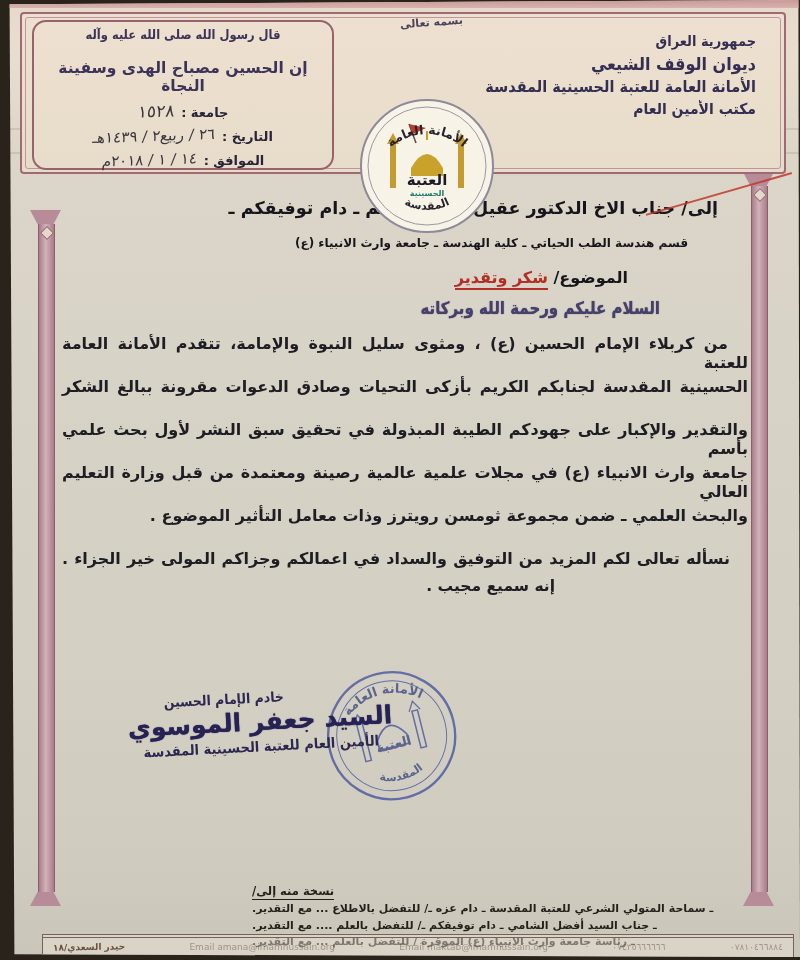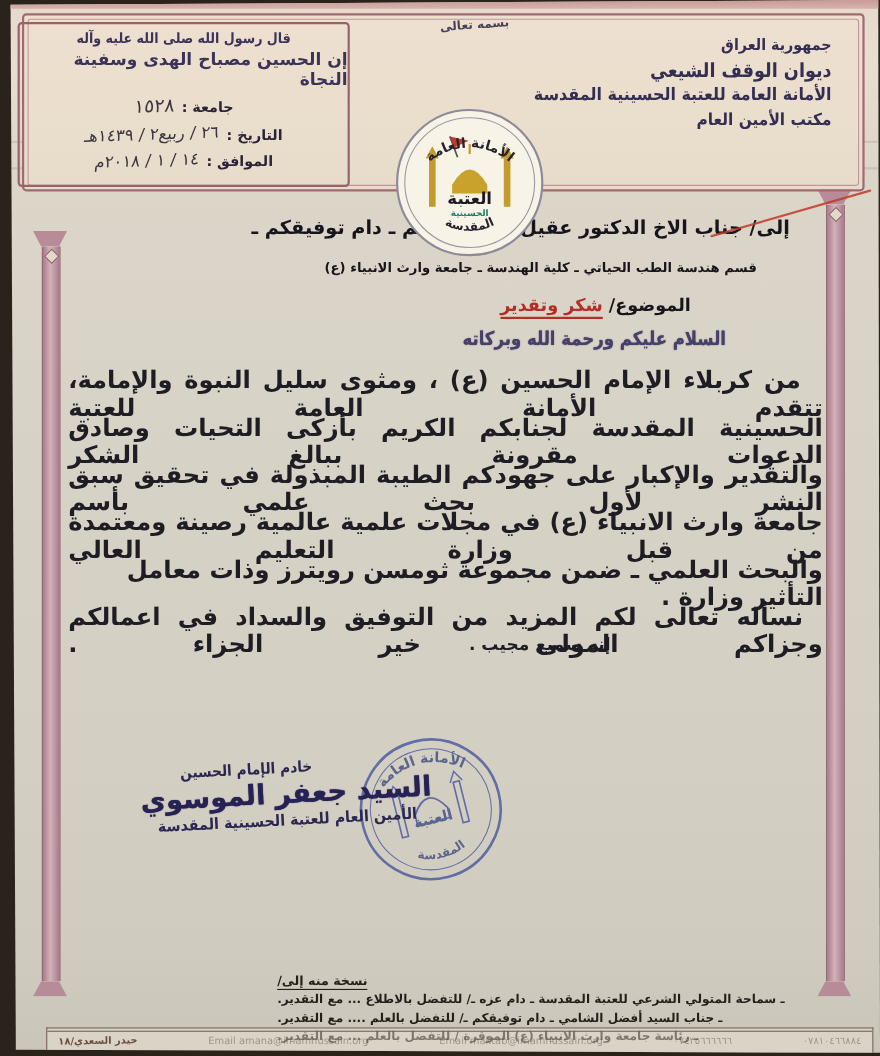--- a/index.html
+++ b/index.html
@@ -19,24 +19,24 @@
     border:2px solid #a06a72;border-radius:4px;z-index:2;
     background:linear-gradient(180deg,#eee0d0,#e7dcca);}
   .band::after{content:"";position:absolute;inset:3px;border:1px solid #c2949c;border-radius:3px;pointer-events:none;}
   .bismillah{position:absolute;left:400px;top:16px;z-index:3;font-size:11px;font-weight:bold;
     color:#4a4257;transform:rotate(-4deg);}
   .org-block{position:absolute;right:44px;top:34px;width:330px;z-index:3;text-align:right;color:#332e52;}
   .org-block .l1{font-size:13px;font-weight:900;transform:scaleY(1.1);}
   .org-block .l2{font-size:16px;font-weight:900;margin-top:5px;transform:scaleY(1.1);}
   .org-block .l3{font-size:14.5px;font-weight:900;margin-top:6px;transform:scaleY(1.08);}
   .org-block .l4{font-size:14px;font-weight:900;margin-top:6px;transform:scaleY(1.08);}
-  .info-box{position:absolute;left:16px;top:20px;width:298px;height:140px;z-index:3;
-    border:2px solid #96636d;border-radius:4px;padding-top:6px;color:#3c3458;}
+  .info-box{position:absolute;left:32px;top:20px;width:298px;height:140px;z-index:3;
+    border:2px solid #96636d;border-radius:14px;padding-top:6px;color:#3c3458;}
   .hadith1{text-align:center;font-size:11.5px;font-weight:900;transform:scaleY(1.12);letter-spacing:-.3px;}
-  .hadith2{text-align:right;font-size:15.5px;font-weight:900;margin-top:3px;letter-spacing:-.2px;}
+  .hadith2{text-align:center;font-size:15.5px;font-weight:900;margin-top:17px;letter-spacing:-.2px;}
   .field-row{display:flex;justify-content:center;align-items:baseline;gap:7px;margin-top:6px;}
   .field-label{font-size:13px;font-weight:900;color:#292438;}
   .field-value{font-size:15px;font-weight:400;color:#3a3640;display:inline-block;
     transform:skewX(-7deg) rotate(-2deg);}
   
   .emblem{position:absolute;left:352px;top:88px;width:150px;height:150px;z-index:5;}
 
   
   .column{position:absolute;width:15px;z-index:1;
     background:linear-gradient(90deg,#a87c88,#d3b2ba 45%,#a87c88);
@@ -51,21 +51,21 @@
 
   
   .rtl{direction:rtl;}
   .to-line{position:absolute;right:82px;top:198px;z-index:2;font-size:17.5px;font-weight:900;color:#17151c;}
   .dept-line{position:absolute;right:112px;top:236px;z-index:2;font-size:12px;font-weight:900;color:#17151c;}
   .subject-line{position:absolute;right:172px;top:268px;z-index:2;font-size:16px;font-weight:900;color:#17151c;}
   .subject-value{color:#b32f26;border-bottom:2px solid #b32f26;padding-bottom:1px;text-align:center;}
   .salutation{position:absolute;right:140px;top:299px;z-index:2;font-size:15px;font-weight:900;
     color:#46406b;transform:scaleY(1.15);letter-spacing:-1px;text-shadow:0 0 1px #46406b;}
   .para{position:absolute;left:62px;right:52px;top:334px;z-index:2;color:#1f1d24;}
-  .body-line{height:43px;font-size:22px;font-weight:700;text-align:justify;text-align-last:justify;}
+  .body-line{height:43px;font-size:16px;font-weight:700;text-align:justify;text-align-last:justify;}
   .body-line.first{text-indent:20px;}
   .body-line.short{text-align:right;text-align-last:right;}
   .body-line.indent{text-indent:18px;}
   .closing{position:absolute;right:245px;top:577px;z-index:2;font-size:15.5px;font-weight:700;color:#1f1d24;}
   .red-mark{position:absolute;right:8px;top:172px;width:152px;height:2px;background:#bf3a2c;
     transform:rotate(-16deg);transform-origin:right center;border-radius:2px;opacity:.85;z-index:4;}
 
   
   .signature{position:absolute;left:95px;top:690px;width:330px;z-index:6;
     transform:rotate(-3deg);color:#2b2750;text-align:center;}
@@ -170,21 +170,21 @@
     <div class="subject-line">
       <span>الموضوع/ </span><span class="subject-value">شكر وتقدير</span>
     </div>
     <div class="salutation">السلام عليكم ورحمة الله وبركاته</div>
 
     <div class="para">
       <div class="body-line first">من كربلاء الإمام الحسين (ع) ، ومثوى سليل النبوة والإمامة، تتقدم الأمانة العامة للعتبة</div>
       <div class="body-line">الحسينية المقدسة لجنابكم الكريم بأزكى التحيات وصادق الدعوات مقرونة ببالغ الشكر</div>
       <div class="body-line">والتقدير والإكبار على جهودكم الطيبة المبذولة في تحقيق سبق النشر لأول بحث علمي بأسم</div>
       <div class="body-line">جامعة وارث الانبياء (ع) في مجلات علمية عالمية رصينة ومعتمدة من قبل وزارة التعليم العالي</div>
-      <div class="body-line short">والبحث العلمي ـ ضمن مجموعة ثومسن رويترز وذات معامل التأثير وزارة .</div>
+      <div class="body-line short">والبحث العلمي ـ ضمن مجموعة ثومسن رويترز وذات معامل التأثير الموضوع .</div>
       <div class="body-line indent">نسأله تعالى لكم المزيد من التوفيق والسداد في اعمالكم وجزاكم المولى خير الجزاء .</div>
     </div>
     <div class="closing">إنه سميع مجيب .</div>
 
     <svg class="stamp" viewBox="0 0 150 150">
       <defs>
         <path id="stTop" d="M14 84 A 62 62 0 0 1 136 84" fill="none"></path>
         <path id="stBot" d="M28 100 A 56 56 0 0 0 122 100" fill="none"></path>
       </defs>
       <circle cx="75" cy="78" r="67" fill="none" stroke="#44539e" stroke-width="2.5"></circle>

